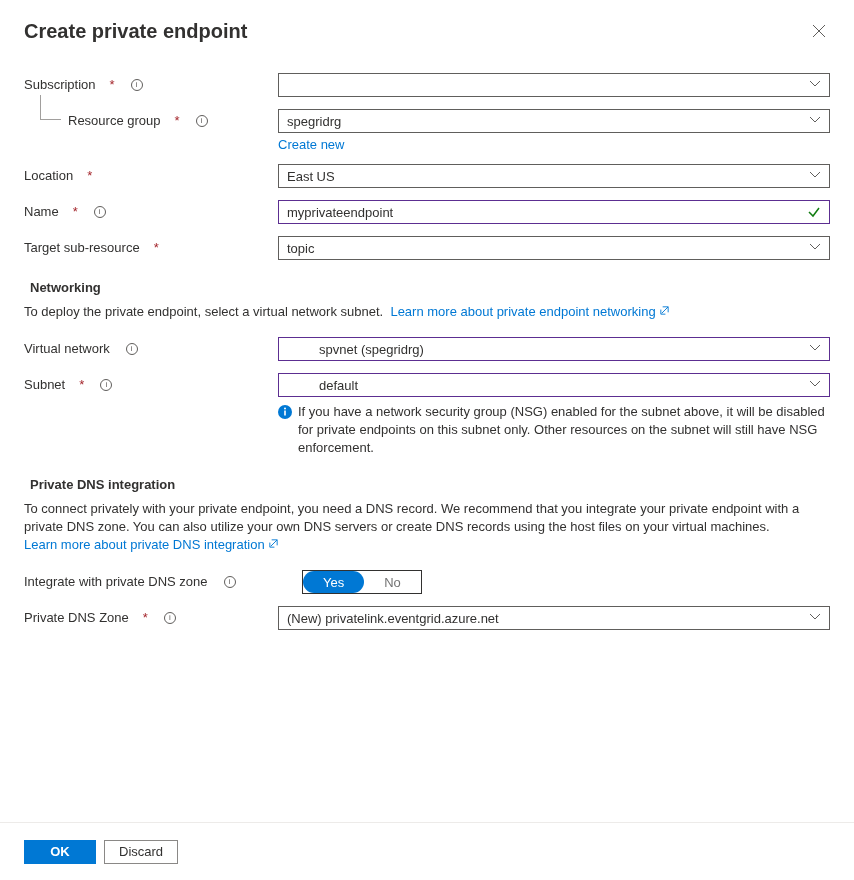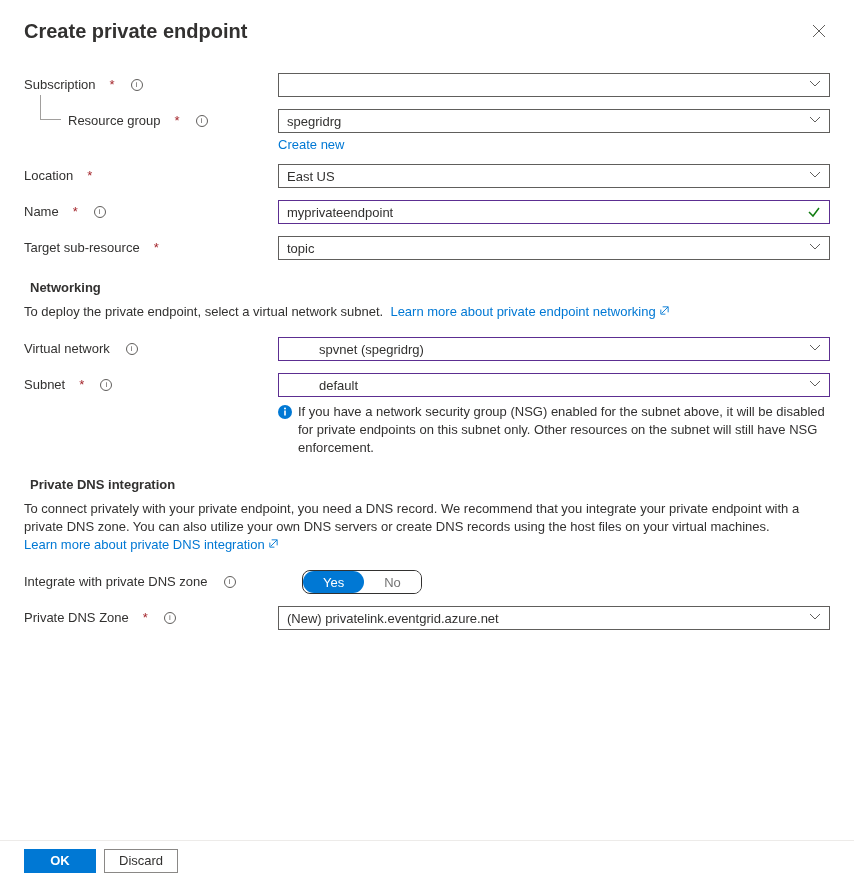--- a/index.html
+++ b/index.html
@@ -38,26 +38,26 @@
   .text-input .check svg{width:14px;height:14px;stroke:#107c10;}
   .link { color:#0078d4; text-decoration:none; cursor:pointer; font-size:13px;}
   .helper-link { display:inline-block; margin-top:4px;}
   .section-h { font-weight:600; font-size:13px; margin:20px 0 8px 6px;}
   .section-p { font-size:13px; color:#323130; margin:0 0 16px 0; line-height:18px;}
   .ext-icon svg{width:11px;height:11px;stroke:#0078d4;fill:none;}
   .info-box { display:flex; gap:6px; font-size:13px; color:#323130; margin-top:6px; line-height:18px;}
   .info-box .i { width:14px;height:14px;flex-shrink:0; margin-top:2px;}
   .info-box .i svg{width:14px;height:14px;}
   .toggle-group {
-    display:inline-flex; border:1px solid #323130; border-radius:8px; height:24px; overflow:hidden; align-items:center;
+    display:inline-flex; border:1px solid #323130; border-radius:0; height:24px; overflow:hidden; align-items:center;
   }
   .toggle-group .opt { padding:0 20px; font-size:13px; height:100%; display:flex; align-items:center; cursor:pointer; color:#737373; background:#fff;}
   .toggle-group .opt.sel { background:#0078d4; color:#fff; border-radius:12px;}
   .footer {
-    position:absolute; left:0; right:0; bottom:0; height:40px;
+    position:absolute; left:0; right:0; bottom:0; height:58px;
     border-top:1px solid #edebe9; display:flex; align-items:center; gap:8px; padding:0 24px; background:#fff;
   }
   .btn { height:24px; min-width:72px; padding:0 14px; font-size:13px; cursor:pointer;}
   .btn-primary { background:#0078d4; border:1px solid #0078d4; color:#fff; font-weight:600;}
   .btn-secondary { background:#fff; border:1px solid #8a8886; color:#323130;}
 </style>
 </head>
 <body>
 
 <div class="panel">

